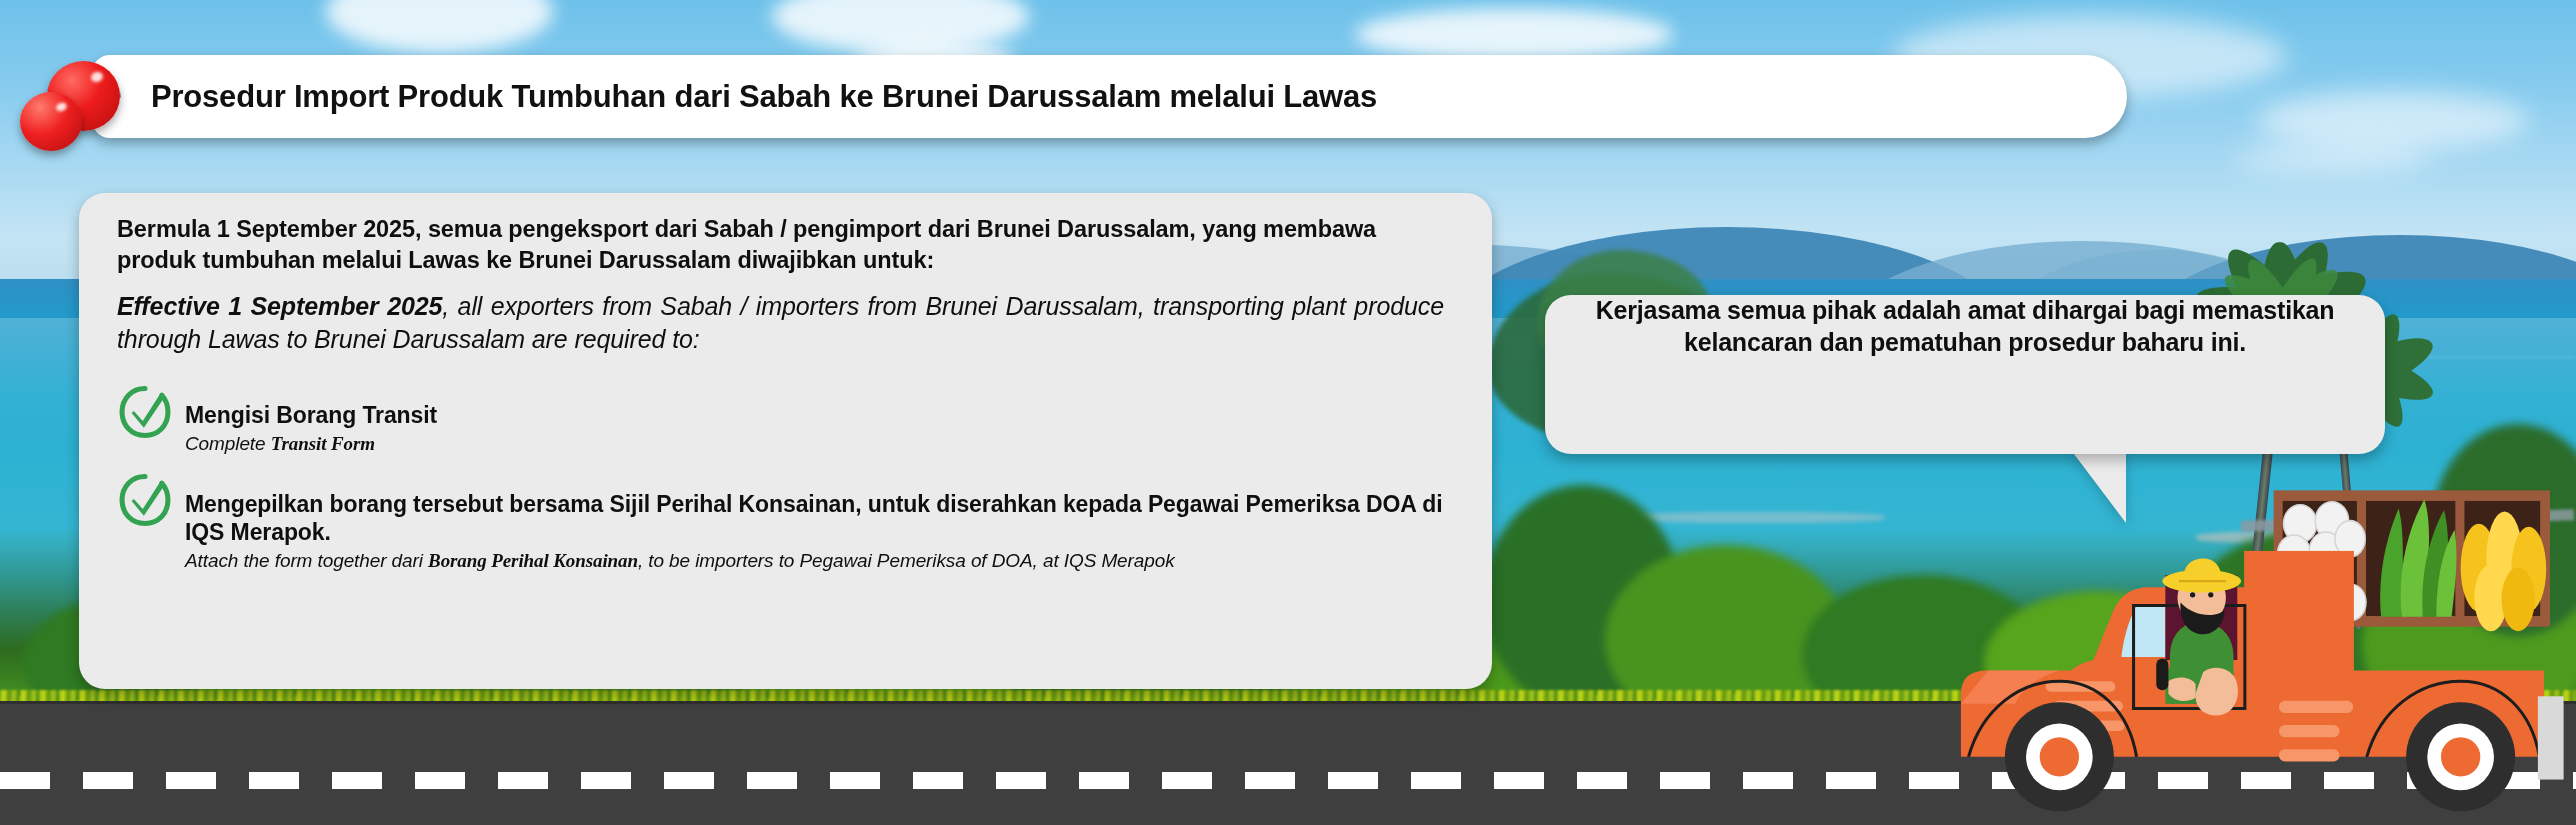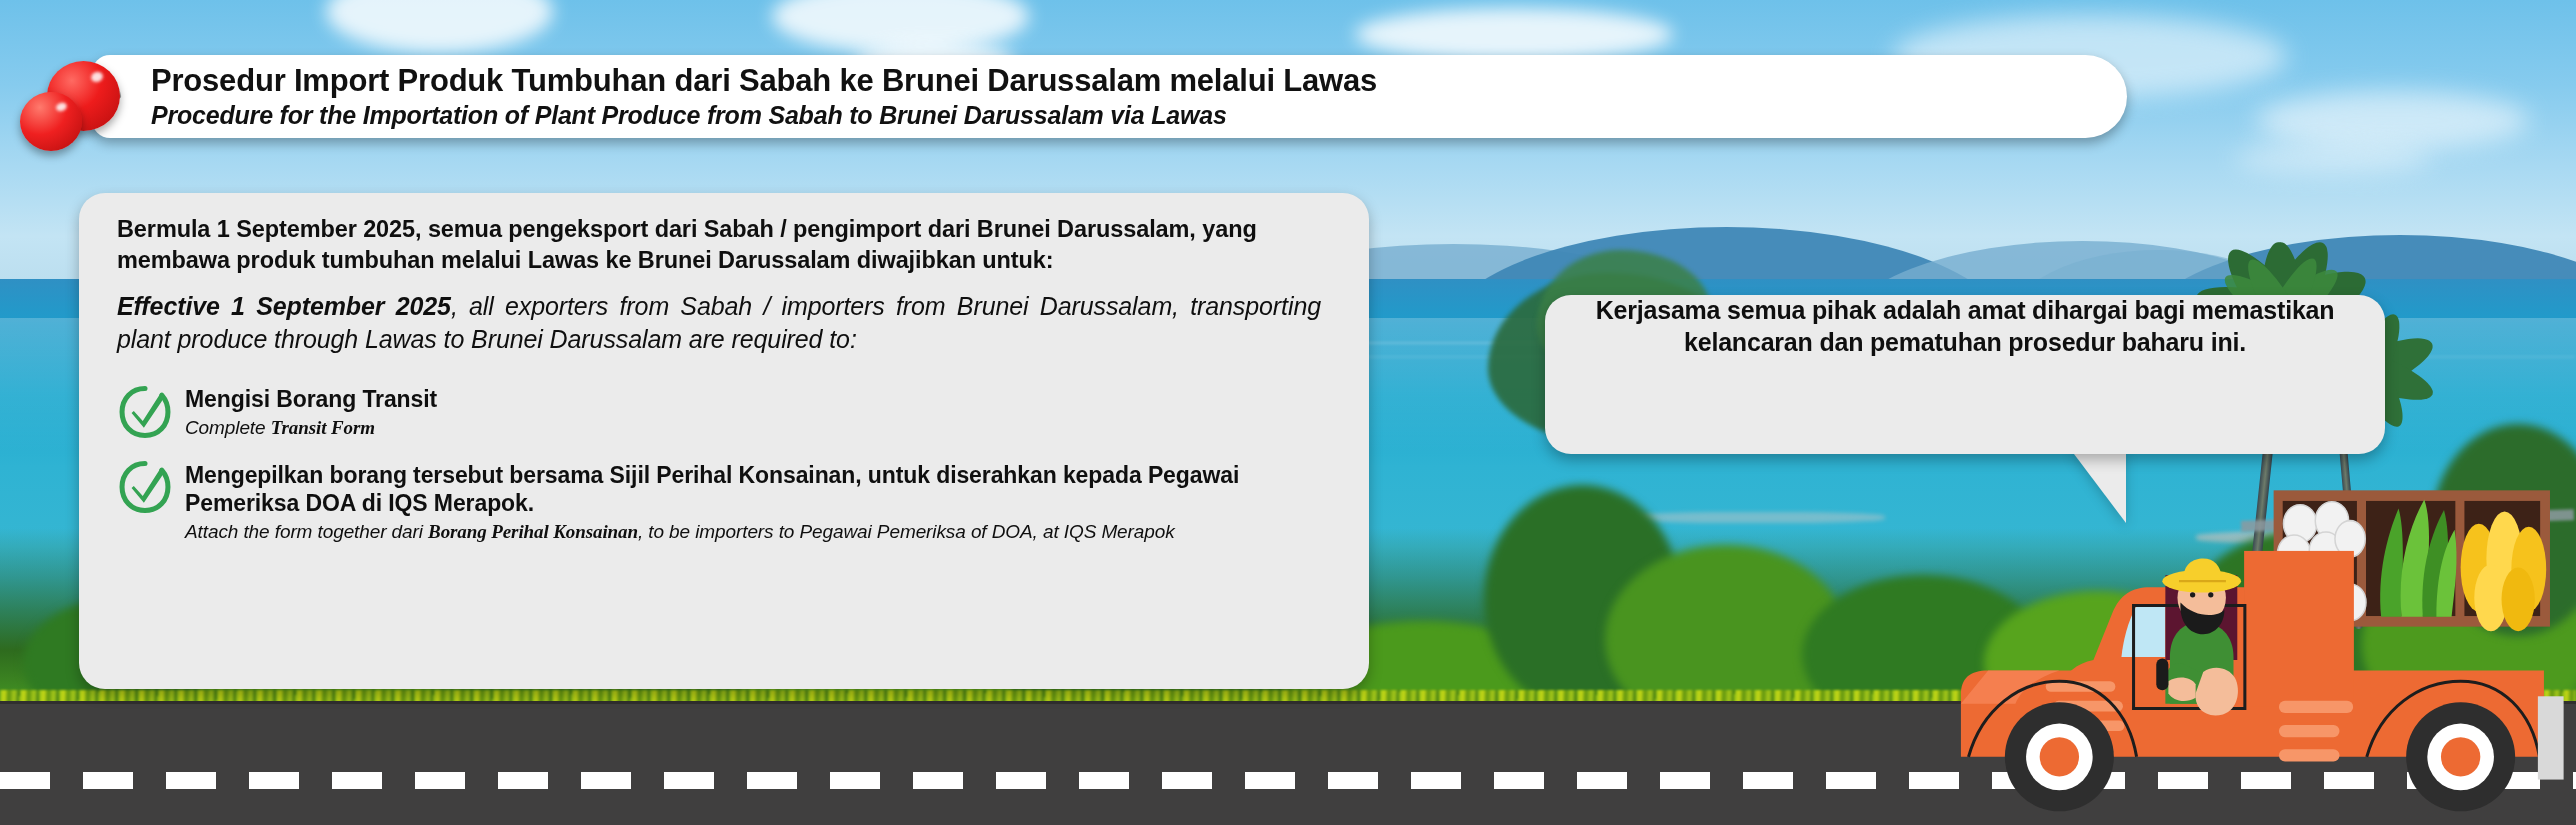--- a/index.html
+++ b/index.html
@@ -116,21 +116,21 @@
     background: rgba(255,255,255,.85); filter: blur(1.5px); transform: rotate(-20deg);
   }
   .pin-needle {
     position: absolute; left: 95px; top: 92px; width: 26px; height: 9px;
     background: linear-gradient(180deg,#d8d8d8,#8d8d8d); border-radius: 3px;
     transform: rotate(-12deg);
   }
 
   
   .main-card {
-    position: absolute; left: 79px; top: 193px; width: 1290px; height: 496px;
+    position: absolute; left: 79px; top: 193px; width: 1413px; height: 496px;
     background: #ebebeb; border-radius: 26px;
     box-shadow: 0 6px 13.6px rgba(0,0,0,.28);
     padding: 21px 42px 0 38px;
   }
   .para-ms {
     font-size: 23.5px; font-weight: bold; color: #0f0f0f;
     line-height: 1.30; letter-spacing: -0.1px;
   }
   .para-en {
     font-size: 25px; font-style: italic; color: #0f0f0f;
@@ -139,20 +139,21 @@
   }
   .para-en b { font-weight: bold; }
 
   .checklist { margin-top: 26px; }
   .check-row { display: flex; align-items: flex-start; margin-bottom: 15px; }
   .check-icon { width: 56px; min-width: 56px; margin-top: 1.5px; margin-right: 12px; }
   .check-body { padding-top: 3px; }
   .check-ms {
     font-size: 23px; font-weight: bold; color: #0f0f0f; line-height: 1.24;
     letter-spacing: -0.1px;
+    margin-top: 16px;
   }
   .check-en {
     font-size: 19px; font-style: italic; color: #0f0f0f; line-height: 1.26;
     margin-top: 2.3px; letter-spacing: -0.1px;
   }
   .check-en b { font-weight: bold; font-family: Liberation Serif, serif; }
 
   
   .bubble {
     position: absolute; left: 1545px; top: 295px; width: 840px; height: 159px;
@@ -345,21 +346,20 @@
     </g>
     <g>
       <circle cx="690" cy="400" r="72" fill="#2e2e2e"></circle>
       <circle cx="690" cy="400" r="44" fill="#ffffff"></circle>
       <circle cx="690" cy="400" r="26" fill="#ed6a33"></circle>
     </g>
   </svg>
 
   <div class="title-bar">
     <div class="title-ms">Prosedur Import Produk Tumbuhan dari Sabah ke Brunei Darussalam melalui Lawas</div>
-    <div class="title-en">Procedure for the Importation of Plant Produce from Sabah to Brunei Darussalam via Lawas</div>
   </div>
   <div class="pin-needle"></div>
   <div class="pin pin-a"></div>
   <div class="pin pin-b"></div>
 
   <div class="main-card">
     <p class="para-ms"><b>Bermula 1 September 2025</b><span>, semua pengeksport dari Sabah / pengimport dari Brunei Darussalam, yang membawa produk tumbuhan melalui Lawas ke Brunei Darussalam diwajibkan untuk:</span></p>
     <p class="para-en"><b>Effective 1 September 2025</b><span>, all exporters from Sabah / importers from Brunei Darussalam, transporting plant produce through Lawas to Brunei Darussalam are required to:</span></p>
 
     <div class="checklist">

